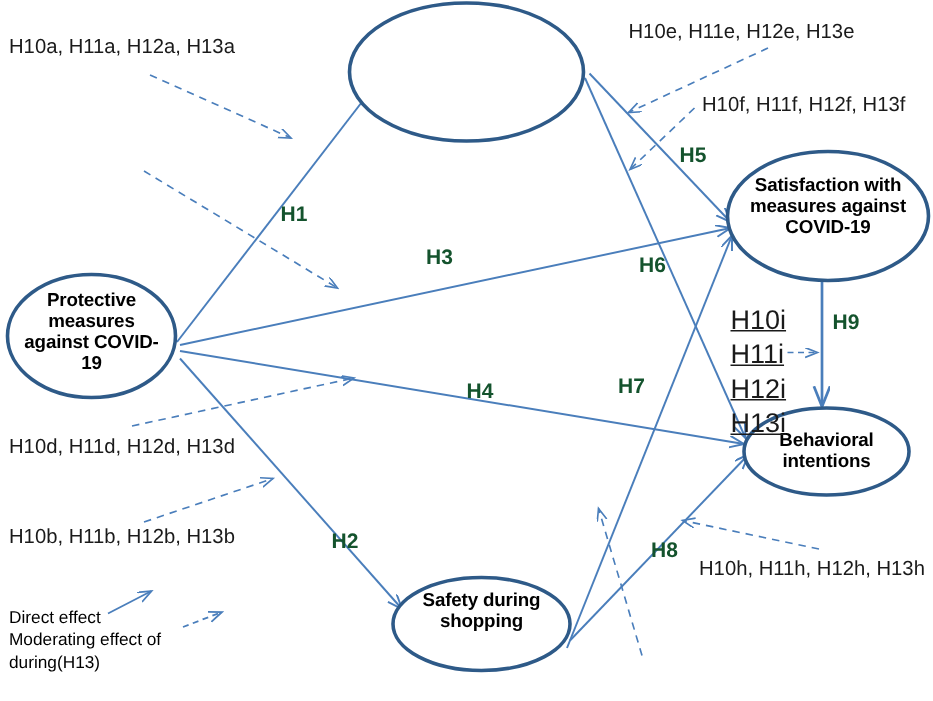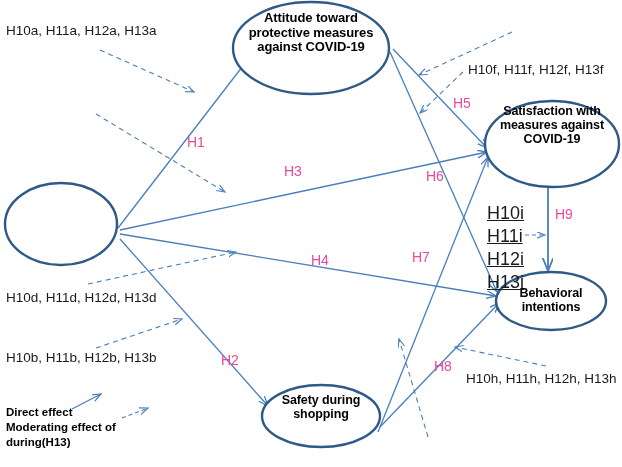--- a/index.html
+++ b/index.html
@@ -15,42 +15,42 @@
     position:absolute;
     font-weight:bold;
     color:#000000;
     text-align:center;
     line-height:1.12;
     letter-spacing:-0.1px;
     pointer-events:none;
   }
   .hyp{
     position:absolute;
-    font-weight:normal;
+    font-weight:bold;
     font-size:14px;
-    color:#ec4899;
+    color:#14532d;
   }
   .mod{
     position:absolute;
     font-size:13.5px;
     color:#1a1a1a;
     white-space:nowrap;
   }
   .mod-stack{
     position:absolute;
     font-size:18px;
     color:#1a1a1a;
     line-height:1.27;
     text-align:left;
     text-decoration:underline;
   }
   .legend{
     position:absolute;
     font-size:11.5px;
-    font-weight:bold;
+    font-weight:normal;
     color:#000000;
     line-height:1.30;
   }
   .legend div{white-space:nowrap;}
 </style>
 </head>
 <body>
 
 <div id="canvas">
 
@@ -143,40 +143,41 @@
       <line x1="122" y1="418" x2="148" y2="408" stroke="#4a7ebb" stroke-width="1.2" stroke-dasharray="4,3" marker-end="url(#ahd)"></line>
     </g>
 
     <ellipse cx="311" cy="48" rx="78" ry="46" fill="#ffffff" stroke="#2e5a88" stroke-width="2.4"></ellipse>
     <ellipse cx="61" cy="224" rx="56" ry="41" fill="#ffffff" stroke="#2e5a88" stroke-width="2.4"></ellipse>
     <ellipse cx="552" cy="144" rx="67" ry="43" fill="#ffffff" stroke="#2e5a88" stroke-width="2.4"></ellipse>
     <ellipse cx="551" cy="301" rx="55" ry="29" fill="#ffffff" stroke="#2e5a88" stroke-width="2.4"></ellipse>
     <ellipse cx="321" cy="416" rx="59" ry="31" fill="#ffffff" stroke="#2e5a88" stroke-width="2.4"></ellipse>
   </svg>
 
-  <div class="node-label" style="left:243px;top:11px;width:136px;font-size:13px;">Attitude toward protective measures against COVID-19</div>
 
+  <div class="node-label" style="left:14px;top:193px;width:94px;font-size:12.5px;">Protective measures against COVID-19</div>
 
-  <div class="node-label" style="left:495px;top:104px;width:114px;font-size:12.5px;">Satisfaction with measures against COVID-19</div>
+  <div class="node-label" style="left:495px;top:116px;width:114px;font-size:12.5px;">Satisfaction with measures against COVID-19</div>
 
   <div class="node-label" style="left:281px;top:393px;width:80px;font-size:12.5px;">Safety during shopping</div>
 
   <div class="node-label" style="left:504px;top:286px;width:94px;font-size:12.5px;">Behavioral intentions</div>
 
   <div class="hyp" style="left:187px;top:119px;margin-top:15px;">H1</div>
   <div class="hyp" style="left:221px;top:352px;">H2</div>
   <div class="hyp" style="left:284px;top:163px;">H3</div>
   <div class="hyp" style="left:311px;top:252px;">H4</div>
   <div class="hyp" style="left:453px;top:95px;">H5</div>
   <div class="hyp" style="left:426px;top:168px;">H6</div>
   <div class="hyp" style="left:412px;top:249px;">H7</div>
   <div class="hyp" style="left:434px;top:358px;">H8</div>
   <div class="hyp" style="left:555px;top:206px;">H9</div>
 
   <div class="mod" style="left:6px;top:23px;">H10a, H11a, H12a, H13a</div>
+  <div class="mod" style="left:419px;top:13px;">H10e, H11e, H12e, H13e</div>
   <div class="mod" style="left:468px;top:62px;">H10f, H11f, H12f, H13f</div>
   <div class="mod" style="left:6px;top:290px;">H10d, H11d, H12d, H13d</div>
   <div class="mod" style="left:6px;top:350px;">H10b, H11b, H12b, H13b</div>
   <div class="mod" style="left:466px;top:371px;">H10h, H11h, H12h, H13h</div>
 
   <div class="mod-stack" style="left:487px;top:202px;">
     <div>H10i</div>
     <div>H11i</div>
     <div>H12i</div>
     <div>H13i</div>

